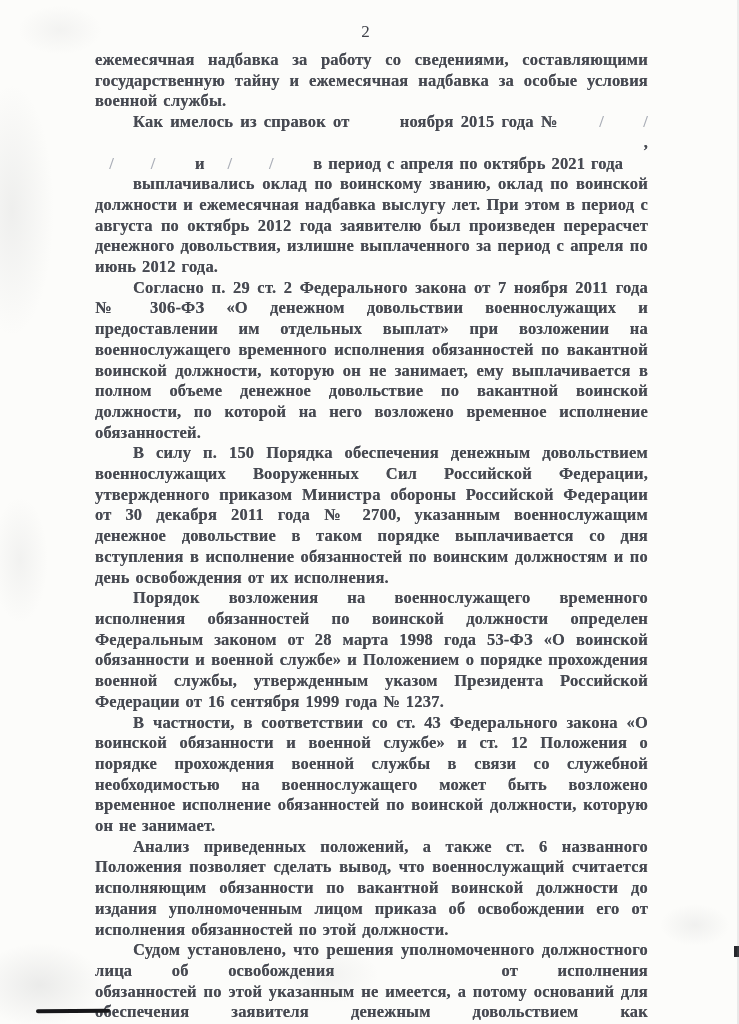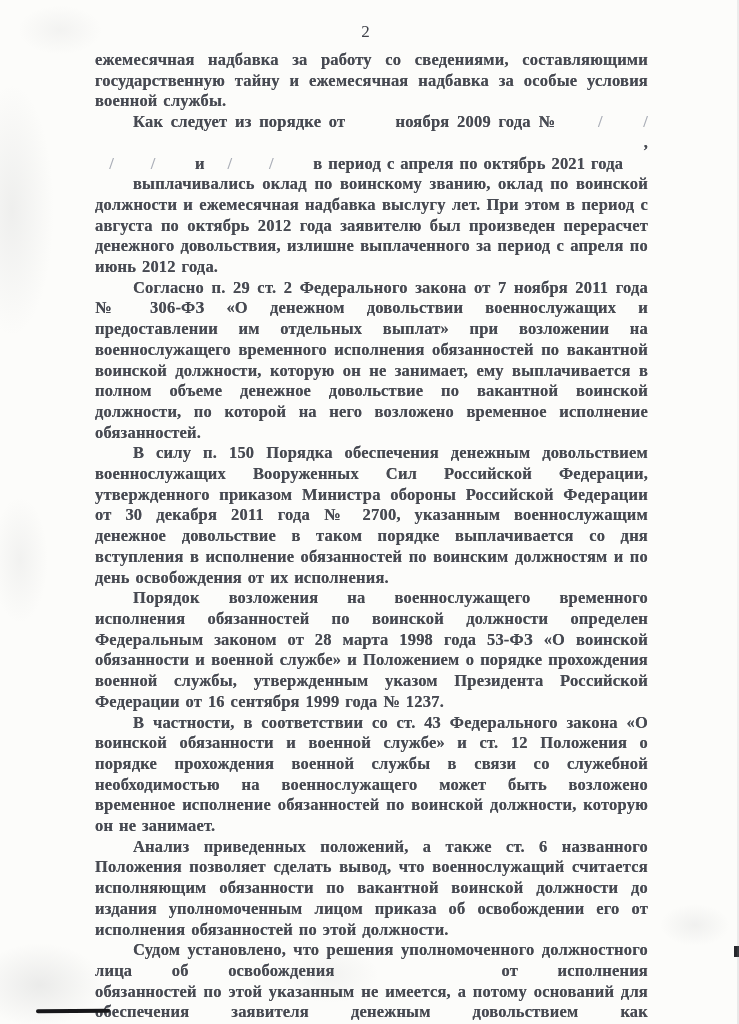--- a/index.html
+++ b/index.html
@@ -74,21 +74,21 @@
   }
 </style>
 </head>
 <body>
 
 <div class="page">
   <div class="page-number">2</div>
 
   <div class="textblock" id="doc-body">
       <p class="noindent"><span>ежемесячная надбавка за работу со сведениями, составляющими государственную тайну и ежемесячная надбавка за особые условия военной службы.</span></p>
-      <p class="indent justify-last"><span>Как следует из порядке от</span><span>   </span><span>ноября 2009 года №</span><span class="muted">   /    /   </span><span> ,</span></p>
+      <p class="indent justify-last"><span>Как имелось из справок от</span><span>   </span><span>ноября 2015 года №</span><span class="muted">   /    /   </span><span> ,</span></p>
       <p class="noindent left-align"><span class="muted">  /    /   </span><span> и </span><span class="muted">  /    /   </span><span> в период с апреля по октябрь 2021 года</span></p>
       <p class="indent"><span>выплачивались оклад по воинскому званию, оклад по воинской должности и ежемесячная надбавка выслугу лет. При этом в период с августа по октябрь 2012 года заявителю был произведен перерасчет денежного довольствия, излишне выплаченного за период с апреля по июнь 2012 года.</span></p>
       <p class="indent"><span>Согласно п. 29 ст. 2 Федерального закона от 7 ноября 2011 года № 306-ФЗ «О денежном довольствии военнослужащих и предоставлении им отдельных выплат» при возложении на военнослужащего временного исполнения обязанностей по вакантной воинской должности, которую он не занимает, ему выплачивается в полном объеме денежное довольствие по вакантной воинской должности, по которой на него возложено временное исполнение обязанностей.</span></p>
       <p class="indent"><span>В силу п. 150 Порядка обеспечения денежным довольствием военнослужащих Вооруженных Сил Российской Федерации, утвержденного приказом Министра обороны Российской Федерации от 30 декабря 2011 года № 2700, указанным военнослужащим денежное довольствие в таком порядке выплачивается со дня вступления в исполнение обязанностей по воинским должностям и по день освобождения от их исполнения.</span></p>
       <p class="indent"><span>Порядок возложения на военнослужащего временного исполнения обязанностей по воинской должности определен Федеральным законом от 28 марта 1998 года 53-ФЗ «О воинской обязанности и военной службе» и Положением о порядке прохождения военной службы, утвержденным указом Президента Российской Федерации от 16 сентября 1999 года № 1237.</span></p>
       <p class="indent"><span>В частности, в соответствии со ст. 43 Федерального закона «О воинской обязанности и военной службе» и ст. 12 Положения о порядке прохождения военной службы в связи со служебной необходимостью на военнослужащего может быть возложено временное исполнение обязанностей по воинской должности, которую он не занимает.</span></p>
       <p class="indent"><span>Анализ приведенных положений, а также ст. 6 названного Положения позволяет сделать вывод, что военнослужащий считается исполняющим обязанности по вакантной воинской должности до издания уполномоченным лицом приказа об освобождении его от исполнения обязанностей по этой должности.</span></p>
       <p class="indent"><span>Судом установлено, что решения уполномоченного должностного лица об освобождения</span><span>          </span><span>от исполнения обязанностей по этой указанным не имеется, а потому оснований для обеспечения заявителя денежным довольствием как военнослужащего, находящегося в распоряжении, у должностного лица не имелось.</span></p>
       <p class="indent"><span>Согласно п. 7 Порядка обеспечения денежным довольствием военнослужащих Вооруженных Сил Российской Федерации, в случае если денежное довольствие военнослужащему выплачено в большем, чем следовало, размере, при выплате денежного довольствия за очередной месяц производится его перерасчет, но не более чем за три года, предшествовавшие перерасчету.</span></p>
     </div>

